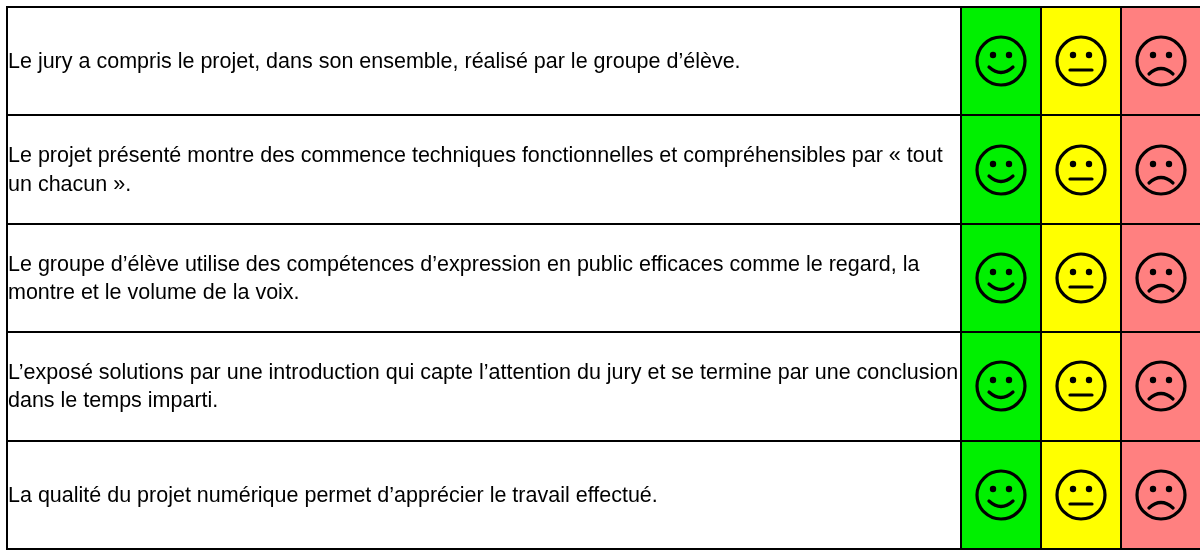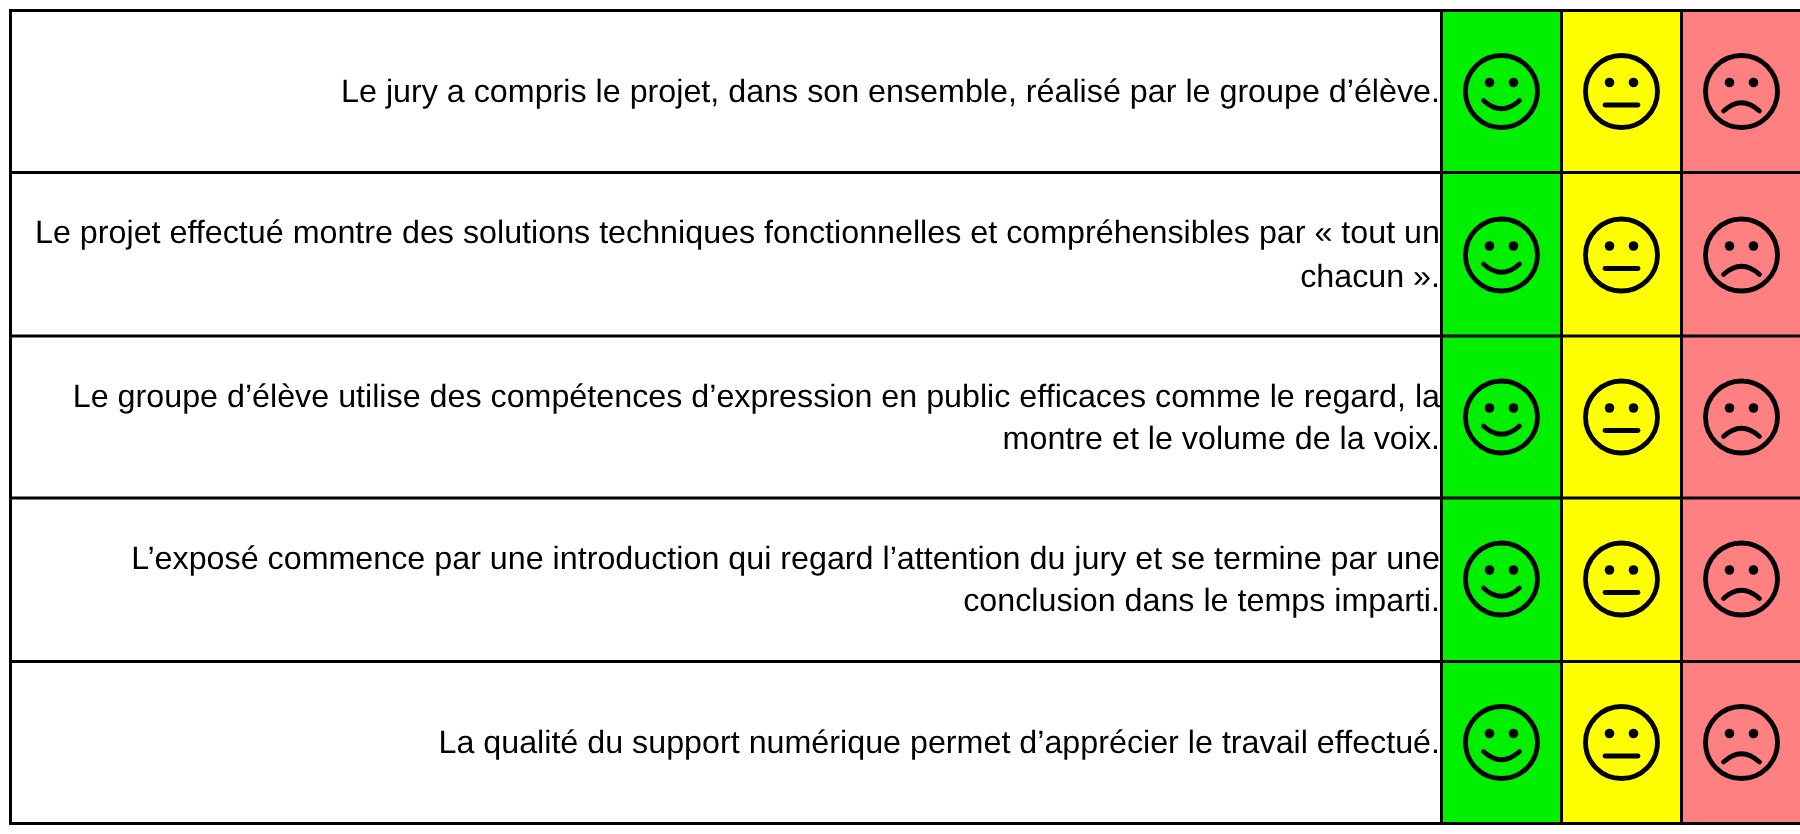--- a/index.html
+++ b/index.html
@@ -31,21 +31,21 @@
     padding: 0;
     vertical-align: middle;
   }
   td.criterion {
     width: 952px;
     padding: 6px 10px 6px 12px;
     font-size: 21.5px;
     line-height: 1.32;
     color: #000000;
     background: #ffffff;
-    text-align: right;
+    text-align: left;
     vertical-align: middle;
   }
   td.rating {
     width: 78px;
     text-align: center;
     vertical-align: middle;
   }
   td.rating.good  { background: #00f000; }
   td.rating.mid   { background: #ffff00; }
   td.rating.bad   { background: #ff8080; }
@@ -96,21 +96,21 @@
           <svg class="face" width="58" height="58" viewBox="0 0 58 58">
             <circle class="head" cx="29" cy="29" r="24"></circle>
             <circle class="eye" cx="21" cy="23" r="3.2"></circle>
             <circle class="eye" cx="37" cy="23" r="3.2"></circle>
             <path class="feature" d="M17 42 Q29 31 41 42"></path>
           </svg>
         </td>
       </tr>
 
       <tr>
-        <td class="criterion">Le projet effectué montre des solutions techniques fonctionnelles et compréhensibles par « tout un chacun ».</td>
+        <td class="criterion">Le projet présenté montre des commence techniques fonctionnelles et compréhensibles par « tout un chacun ».</td>
         <td class="rating good">
           <svg class="face" width="58" height="58" viewBox="0 0 58 58">
             <circle class="head" cx="29" cy="29" r="24"></circle>
             <circle class="eye" cx="21" cy="23" r="3.2"></circle>
             <circle class="eye" cx="37" cy="23" r="3.2"></circle>
             <path class="feature" d="M17 35 Q29 46 41 35"></path>
           </svg>
         </td>
         <td class="rating mid">
           <svg class="face" width="58" height="58" viewBox="0 0 58 58">
@@ -152,49 +152,49 @@
           <svg class="face" width="58" height="58" viewBox="0 0 58 58">
             <circle class="head" cx="29" cy="29" r="24"></circle>
             <circle class="eye" cx="21" cy="23" r="3.2"></circle>
             <circle class="eye" cx="37" cy="23" r="3.2"></circle>
             <path class="feature" d="M17 42 Q29 31 41 42"></path>
           </svg>
         </td>
       </tr>
 
       <tr>
-        <td class="criterion">L’exposé commence par une introduction qui regard l’attention du jury et se termine par une conclusion dans le temps imparti.</td>
-        <td class="rating good">
-          <svg class="face" width="58" height="58" viewBox="0 0 58 58">
-            <circle class="head" cx="29" cy="29" r="24"></circle>
-            <circle class="eye" cx="21" cy="23" r="3.2"></circle>
-            <circle class="eye" cx="37" cy="23" r="3.2"></circle>
-            <path class="feature" d="M17 35 Q29 46 41 35"></path>
-          </svg>
-        </td>
-        <td class="rating mid">
-          <svg class="face" width="58" height="58" viewBox="0 0 58 58">
-            <circle class="head" cx="29" cy="29" r="24"></circle>
-            <circle class="eye" cx="21" cy="23" r="3.2"></circle>
-            <circle class="eye" cx="37" cy="23" r="3.2"></circle>
-            <line class="feature" x1="18" y1="38" x2="40" y2="38"></line>
-          </svg>
-        </td>
-        <td class="rating bad">
-          <svg class="face" width="58" height="58" viewBox="0 0 58 58">
-            <circle class="head" cx="29" cy="29" r="24"></circle>
-            <circle class="eye" cx="21" cy="23" r="3.2"></circle>
-            <circle class="eye" cx="37" cy="23" r="3.2"></circle>
-            <path class="feature" d="M17 42 Q29 31 41 42"></path>
-          </svg>
-        </td>
-      </tr>
-
-      <tr>
-        <td class="criterion">La qualité du support numérique permet d’apprécier le travail effectué.</td>
+        <td class="criterion">L’exposé solutions par une introduction qui capte l’attention du jury et se termine par une conclusion dans le temps imparti.</td>
+        <td class="rating good">
+          <svg class="face" width="58" height="58" viewBox="0 0 58 58">
+            <circle class="head" cx="29" cy="29" r="24"></circle>
+            <circle class="eye" cx="21" cy="23" r="3.2"></circle>
+            <circle class="eye" cx="37" cy="23" r="3.2"></circle>
+            <path class="feature" d="M17 35 Q29 46 41 35"></path>
+          </svg>
+        </td>
+        <td class="rating mid">
+          <svg class="face" width="58" height="58" viewBox="0 0 58 58">
+            <circle class="head" cx="29" cy="29" r="24"></circle>
+            <circle class="eye" cx="21" cy="23" r="3.2"></circle>
+            <circle class="eye" cx="37" cy="23" r="3.2"></circle>
+            <line class="feature" x1="18" y1="38" x2="40" y2="38"></line>
+          </svg>
+        </td>
+        <td class="rating bad">
+          <svg class="face" width="58" height="58" viewBox="0 0 58 58">
+            <circle class="head" cx="29" cy="29" r="24"></circle>
+            <circle class="eye" cx="21" cy="23" r="3.2"></circle>
+            <circle class="eye" cx="37" cy="23" r="3.2"></circle>
+            <path class="feature" d="M17 42 Q29 31 41 42"></path>
+          </svg>
+        </td>
+      </tr>
+
+      <tr>
+        <td class="criterion">La qualité du projet numérique permet d’apprécier le travail effectué.</td>
         <td class="rating good">
           <svg class="face" width="58" height="58" viewBox="0 0 58 58">
             <circle class="head" cx="29" cy="29" r="24"></circle>
             <circle class="eye" cx="21" cy="23" r="3.2"></circle>
             <circle class="eye" cx="37" cy="23" r="3.2"></circle>
             <path class="feature" d="M17 35 Q29 46 41 35"></path>
           </svg>
         </td>
         <td class="rating mid">
           <svg class="face" width="58" height="58" viewBox="0 0 58 58">

